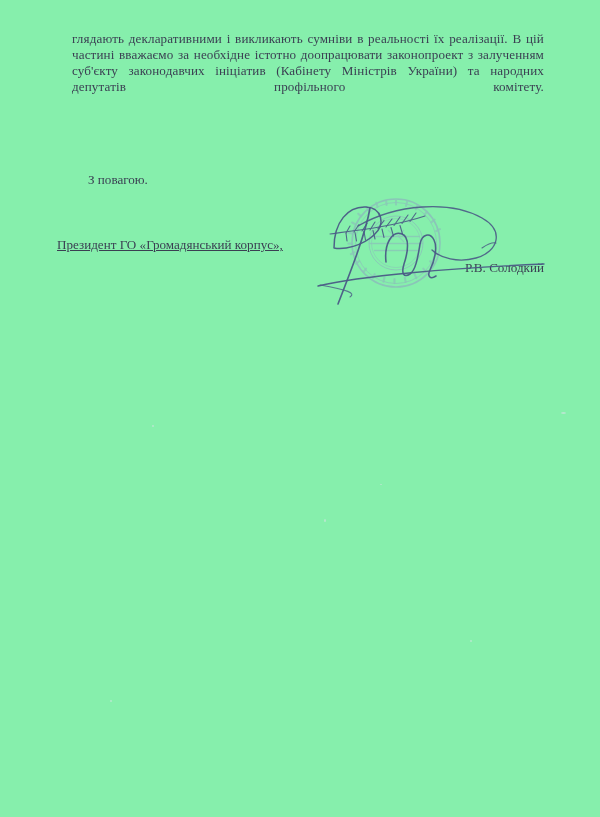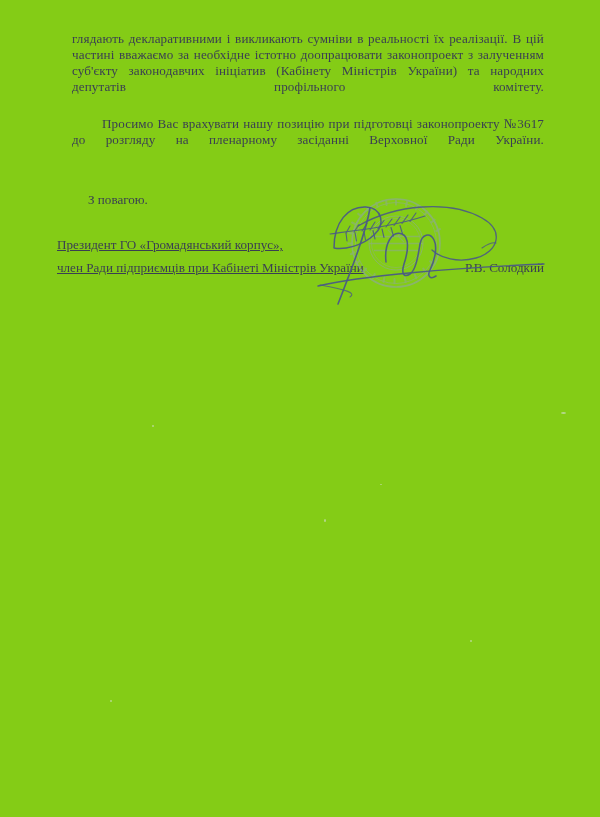--- a/index.html
+++ b/index.html
@@ -6,21 +6,21 @@
   html, body {
     margin: 0;
     padding: 0;
     background: #ffffff;
   }
 
   .page {
     position: relative;
     width: 600px;
     height: 817px;
-    background: #84cc16;
+    background: #86efac;
     overflow: hidden;
     font-family: "Liberation Serif", "DejaVu Serif", serif;
     color: #3a3f52;
     -webkit-font-smoothing: antialiased;
   }
 
   
   .speck {
     position: absolute;
     background: #dfe2ea;
@@ -62,21 +62,21 @@
     width: 100%;
   }
   .para > .last {
     display: inline;
   }
 
   
   .closing {
     position: absolute;
     left: 88px;
-    top: 192px;
+    top: 172px;
     font-size: 13.1px;
     line-height: 16px;
   }
 
   
   .sig-block {
     position: absolute;
     left: 57px;
     top: 233px;
     width: 487px;
@@ -121,29 +121,27 @@
   <div class="speck" style="left:380px;top:484px;width:2px;height:1px;"></div>
   <div class="speck" style="left:324px;top:519px;width:2px;height:3px;"></div>
   <div class="speck" style="left:561px;top:412px;width:5px;height:2px;"></div>
   <div class="speck" style="left:110px;top:700px;width:2px;height:2px;"></div>
   <div class="speck" style="left:470px;top:640px;width:2px;height:2px;"></div>
 
   <div class="body-block">
 
     <p class="para continued"><span>глядають декларативними і викликають сумніви в реальності їх реалізації. В цій частині вважаємо за необхідне істотно доопрацювати законопроект з залученням суб'єкту законодавчих ініціатив (Кабінету Міністрів України) та народних депутатів </span><span class="last">профільного комітету.</span></p>
 
-    <p class="para indented"><span>Просимо Вас врахувати нашу позицію при підготовці законопроекту №3617 до </span><span class="last">розгляду на пленарному засіданні Верховної Ради України.</span></p>
   </div>
 
   <div class="closing">З повагою.</div>
 
   <div class="sig-block">
     <div class="sig-line">Президент ГО «Громадянський корпус»,</div>
     <div class="sig-line">
-      <span>член Ради підприємців при Кабінеті Міністрів України</span>
       <span class="sig-name">Р.В. Солодкий</span>
     </div>
   </div>
 
   <div class="ink-layer">
     <svg width="260" height="120" viewBox="0 0 260 120" xmlns="http://www.w3.org/2000/svg">
 
       <g opacity="0.5" fill="none" stroke="#8f9dc4">
         <circle cx="96" cy="57" r="44" stroke-width="1.6"></circle>
         <circle cx="96" cy="57" r="40.5" stroke-width="0.8"></circle>

